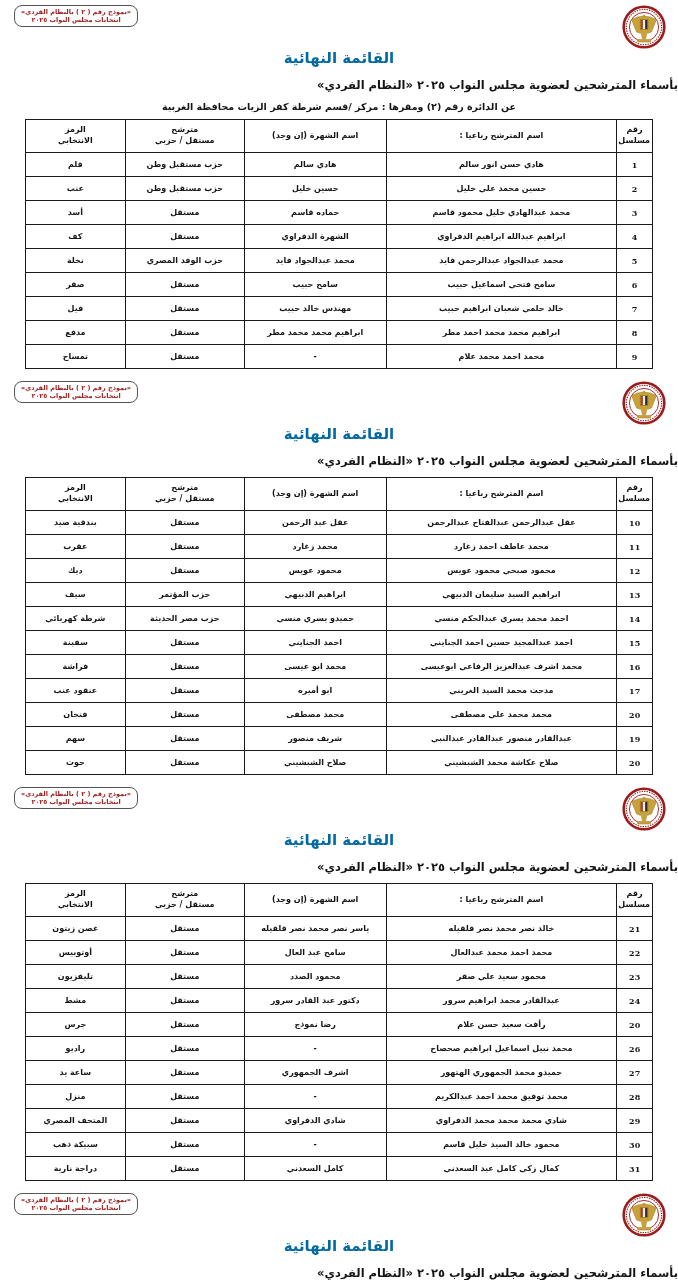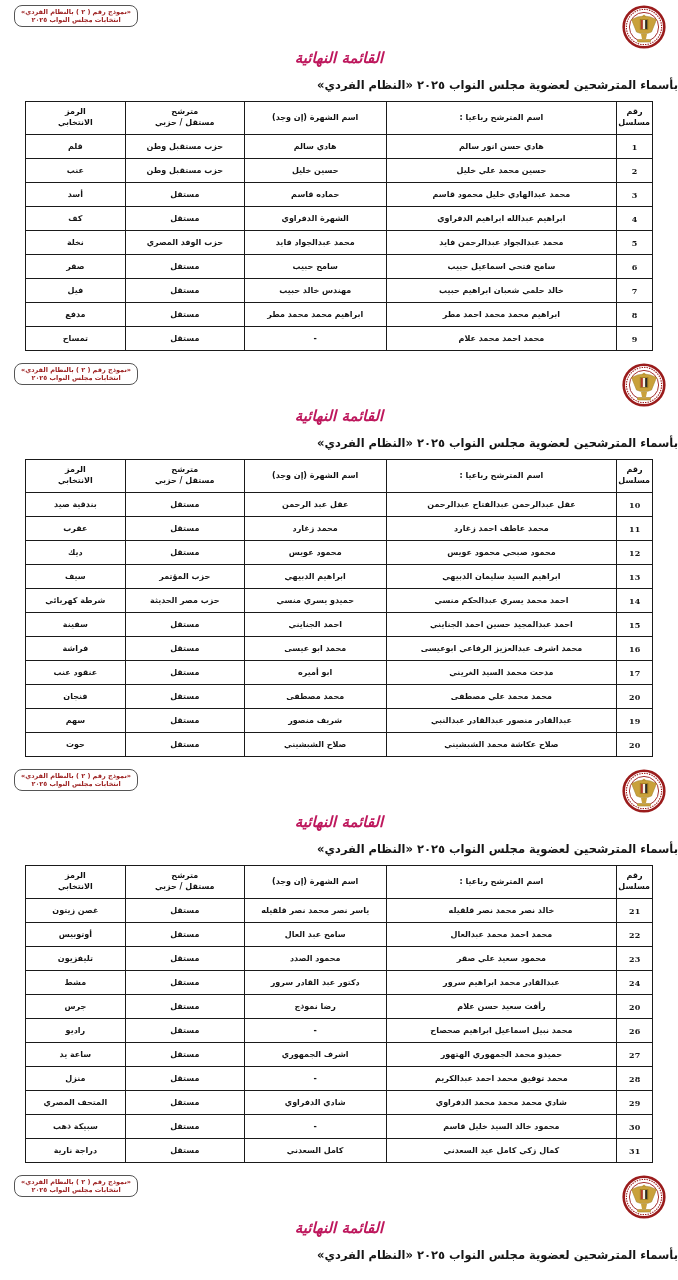--- a/index.html
+++ b/index.html
@@ -10,22 +10,22 @@
   }
   .page{padding-top:5px;margin-bottom:7px;}
   .page-top{display:flex;justify-content:space-between;align-items:flex-start;padding:0 12px 0 14px;height:44px;}
   .emblem{width:44px;height:44px;flex:0 0 auto;}
   .stamp{
     border:1px solid #555;border-radius:8px;
     padding:2px 6px;text-align:center;line-height:1.25;
     font-size:6.5px;font-weight:700;color:#9b1c1c;background:#fff;
   }
   .title{
-    text-align:center;color:#be185d;font-weight:700;
-    font-size:15px;margin:0 0 11px 0;letter-spacing:.5px;font-style:italic;
+    text-align:center;color:#0369a1;font-weight:700;
+    font-size:15px;margin:0 0 11px 0;letter-spacing:.5px;
   }
   .subtitle{
     font-weight:700;font-size:11.5px;color:#151515;margin-bottom:9px;
   }
   .district{
     text-align:center;font-weight:700;font-size:9.5px;color:#151515;margin-bottom:7px;
   }
   table.cands{
     width:628px;margin:0 auto;border-collapse:collapse;table-layout:fixed;
     border:1.5px solid #1a1a1a;
@@ -66,20 +66,21 @@
           </g>
         </svg>
       </div>
       <div class="stamp">
         <div>«نموذج رقم ( ٢ ) بالنظام الفردي»</div>
         <div>انتخابات مجلس النواب ٢٠٢٥</div>
       </div>
     </div>
     <h1 class="title">القائمة النهائية</h1>
     <div class="subtitle">بأسماء المترشحين لعضوية مجلس النواب ٢٠٢٥ «النظام الفردي»</div>
+    <div class="district">عن الدائرة رقم (٢)    ومقرها : مركز /قسم شرطة كفر الزيات    محافظة الغربية</div>
     <table class="cands">
       <colgroup>
         <col class="c-serial">
           <col class="c-name">
           <col class="c-alias">
           <col class="c-affil">
           <col class="c-symbol">
       </colgroup>
       <thead>
         <tr>

